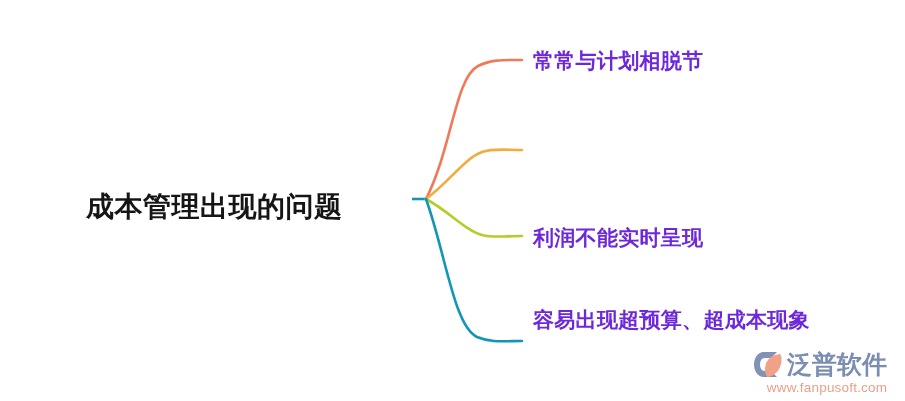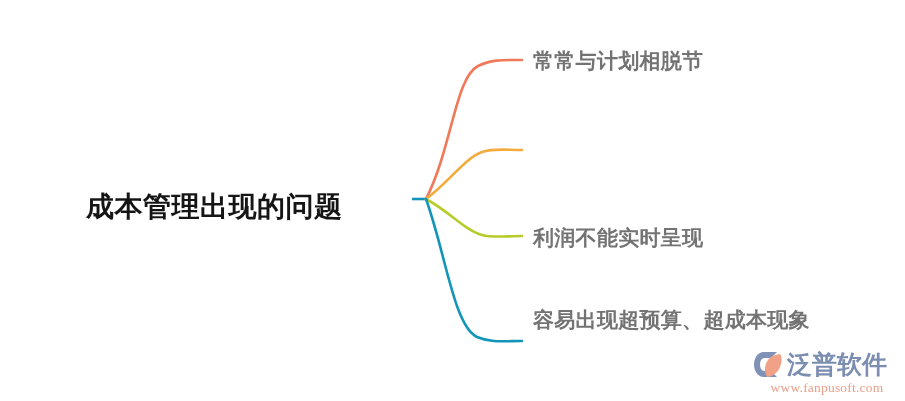--- a/index.html
+++ b/index.html
@@ -34,21 +34,21 @@
     letter-spacing: 0.5px;
     white-space: nowrap;
     line-height: 40px;
     margin-top: 8px;
   }
   .node-label {
     position: absolute;
     left: 533px;
     font-size: 21px;
     font-weight: bold;
-    color: #737373;
+    color: #6d28d9;
     letter-spacing: 0.3px;
     line-height: 33px;
   }
   .node-label.n0 { top: 44px; }
   .node-label.n1 { top: 134px; }
   .node-label.n2 { top: 221px; }
   .node-label.n3 { top: 303px; width: 320px; }
 
   #watermark {
     position: absolute;
@@ -77,21 +77,20 @@
     white-space: nowrap;
   }
   #watermark .wm-url {
     font-size: 13.5px;
     color: #e9a08a;
     letter-spacing: 0.2px;
     line-height: 16px;
     text-align: center;
     white-space: nowrap;
     margin-top: 1px;
-    font-family: Liberation Serif, serif;
   }
 </style>
 </head>
 <body>
 
 <div id="mindmap-canvas" style="background: rgb(255, 255, 255);">
 
   <svg id="branch-svg" viewBox="0 0 905 401" xmlns="http://www.w3.org/2000/svg">
 
     <path d="M 412 199 L 427 199" fill="none" stroke="#1295B8" stroke-width="2.6" stroke-linecap="butt"></path>

